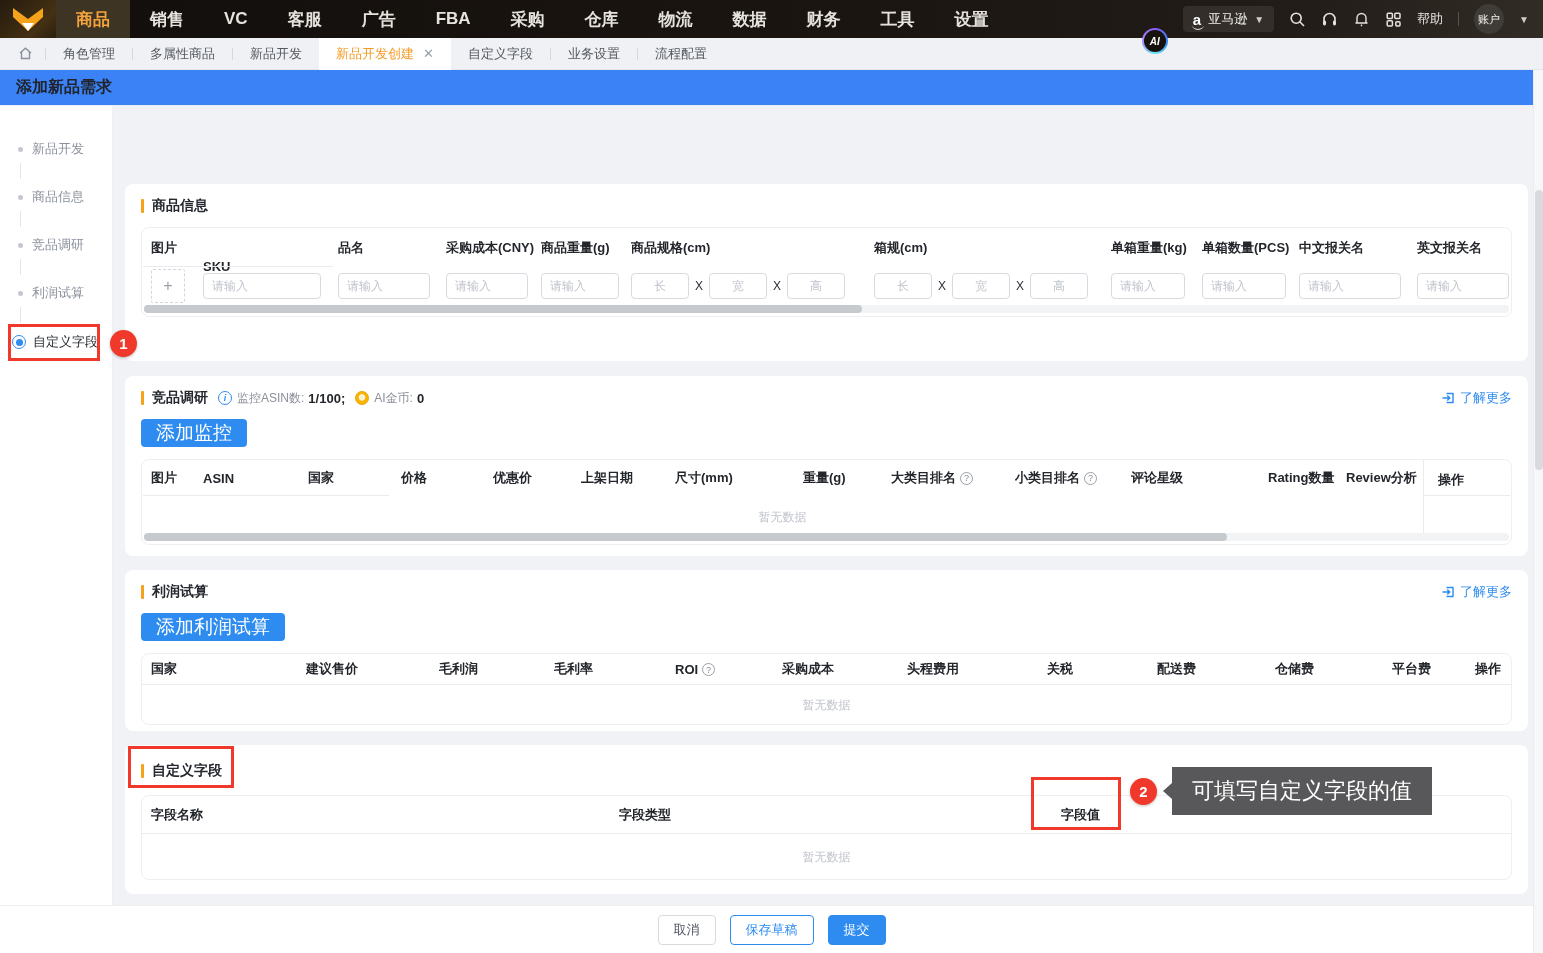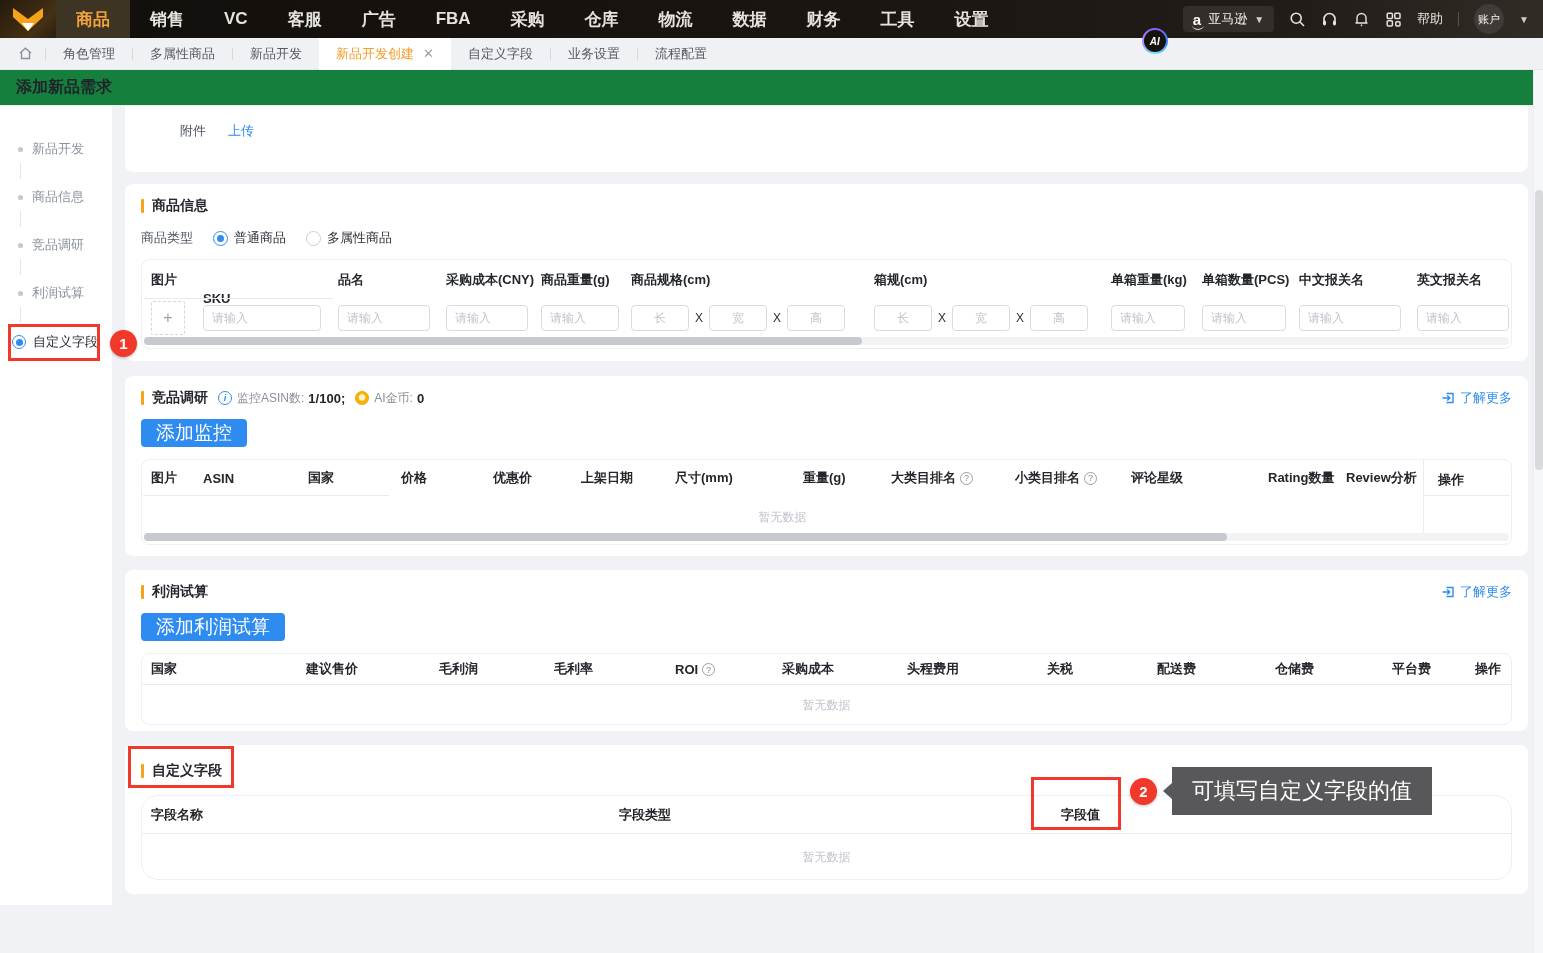--- a/index.html
+++ b/index.html
@@ -32,21 +32,21 @@
 
   
   .tabbar { position:absolute; top:38px; left:0; right:0; height:32px; background:#eff1f4; border-bottom:1px solid #e3e6ea; display:flex; align-items:center; z-index:9; }
   .home-wrap { padding:0 12px 0 18px; display:flex; align-items:center; }
   .tab { display:flex; align-items:center; height:32px; padding:0 17px; font-size:13px; color:#55595f; cursor:pointer; white-space:nowrap; }
   .tab.active { background:#fff; color:#f59a23; }
   .tab .close { margin-left:9px; color:#9aa0a8; font-size:13px; line-height:1; }
   .tab-sep { width:1px; height:12px; background:#d5d8dd; }
 
   
-  .titlebar { position:absolute; top:70px; left:0; right:0; height:36px; background:#15803d; border-bottom:1px solid #ebedf0; display:flex; align-items:center; padding-left:16px; z-index:8; }
+  .titlebar { position:absolute; top:70px; left:0; right:0; height:36px; background:#3b82f6; border-bottom:1px solid #ebedf0; display:flex; align-items:center; padding-left:16px; z-index:8; }
   .titlebar span { font-size:16px; font-weight:700; color:#20242a; }
 
   
   .sidebar { position:absolute; top:106px; left:0; width:113px; bottom:48px; background:#fff; border-right:1px solid #eef0f3; }
   .side-item { position:absolute; left:0; height:18px; display:flex; align-items:center; font-size:13px; color:#8a919c; cursor:pointer; white-space:nowrap; }
   .side-dot { width:5px; height:5px; border-radius:50%; background:#c3c8d0; margin:0 9px 0 18px; flex:none; }
   .side-line { position:absolute; left:20px; width:1px; height:16px; background:#e3e6eb; }
   .side-item.active { color:#2b2f36; }
   .side-radio { width:14px; height:14px; border-radius:50%; border:1px solid #2e8cf0; background:#fff; display:flex; align-items:center; justify-content:center; margin:0 7px 0 12px; flex:none; }
   .side-radio i { width:7px; height:7px; border-radius:50%; background:#2e8cf0; display:block; }
@@ -233,44 +233,25 @@
     </div>
     <div class="side-line" style="top:201px;"></div>
     <div class="side-item active" style="top:227px;">
       <span class="side-radio">
           <i></i>
         </span>
       <span>自定义字段</span>
     </div>
   </div>
 
-  <div class="card" style="top:106px; height:66px; border-radius:0 0 8px 8px;">
-    <div class="attach-row">
-      <span class="attach-label">附件</span>
-      <span class="upload-link">上传</span>
-    </div>
-  </div>
 
   <div class="card" style="top:184px; height:177px;">
     <div class="sec-head">
       <span class="orange-bar"></span>
       <span class="sec-title">商品信息</span>
-    </div>
-    <div class="type-row">
-      <span>商品类型</span>
-      <span class="radio-opt">
-        <span class="radio sel">
-            <i></i>
-          </span>
-        <span>普通商品</span>
-      </span>
-      <span class="radio-opt">
-        <span class="radio"></span>
-        <span>多属性商品</span>
-      </span>
     </div>
     <div class="tbl" style="height:90px;">
       <div class="p-hrow">
         <span class="hcell" style="width:52px;">图片</span>
         <span class="hcell" style="width:135px;margin-top:38px;">SKU</span>
         <span class="hcell" style="width:108px;">品名</span>
         <span class="hcell" style="width:95px;">采购成本(CNY)</span>
         <span class="hcell" style="width:90px;">商品重量(g)</span>
         <span class="hcell" style="width:243px;">商品规格(cm)</span>
         <span class="hcell" style="width:237px;">箱规(cm)</span>
@@ -391,32 +372,37 @@
         <span class="empty">暂无数据</span>
       </div>
     </div>
   </div>
 
   <div class="card" style="top:745px; height:149px;">
     <div class="sec-head" style="margin-top:17px;">
       <span class="orange-bar"></span>
       <span class="sec-title">自定义字段</span>
     </div>
-    <div class="tbl" style="height:85px; margin-top:15px;border-radius:17px;">
+    <div class="tbl" style="height:85px; margin-top:15px;">
       <div class="u-hrow">
         <span class="hcell" style="width:468px;">字段名称</span>
         <span class="hcell" style="width:442px;">字段类型</span>
         <span class="hcell" style="width:400px;">字段值</span>
       </div>
       <div class="u-body">
         <span class="empty">暂无数据</span>
       </div>
     </div>
   </div>
 
+  <div class="footer">
+    <button class="btn">取消</button>
+    <button class="btn outline-blue">保存草稿</button>
+    <button class="btn primary">提交</button>
+  </div>
 
   <div class="vscroll">
     <div class="vthumb"></div>
   </div>
 
   <div class="ann-box" style="left:8px; top:324px; width:92px; height:37px;"></div>
   <div class="badge" style="left:110px; top:330px;">1</div>
   <div class="ann-box" style="left:128px; top:746px; width:106px; height:42px;"></div>
   <div class="ann-box" style="left:1031px; top:777px; width:90px; height:53px;"></div>
   <div class="badge" style="left:1130px; top:778px;">2</div>

